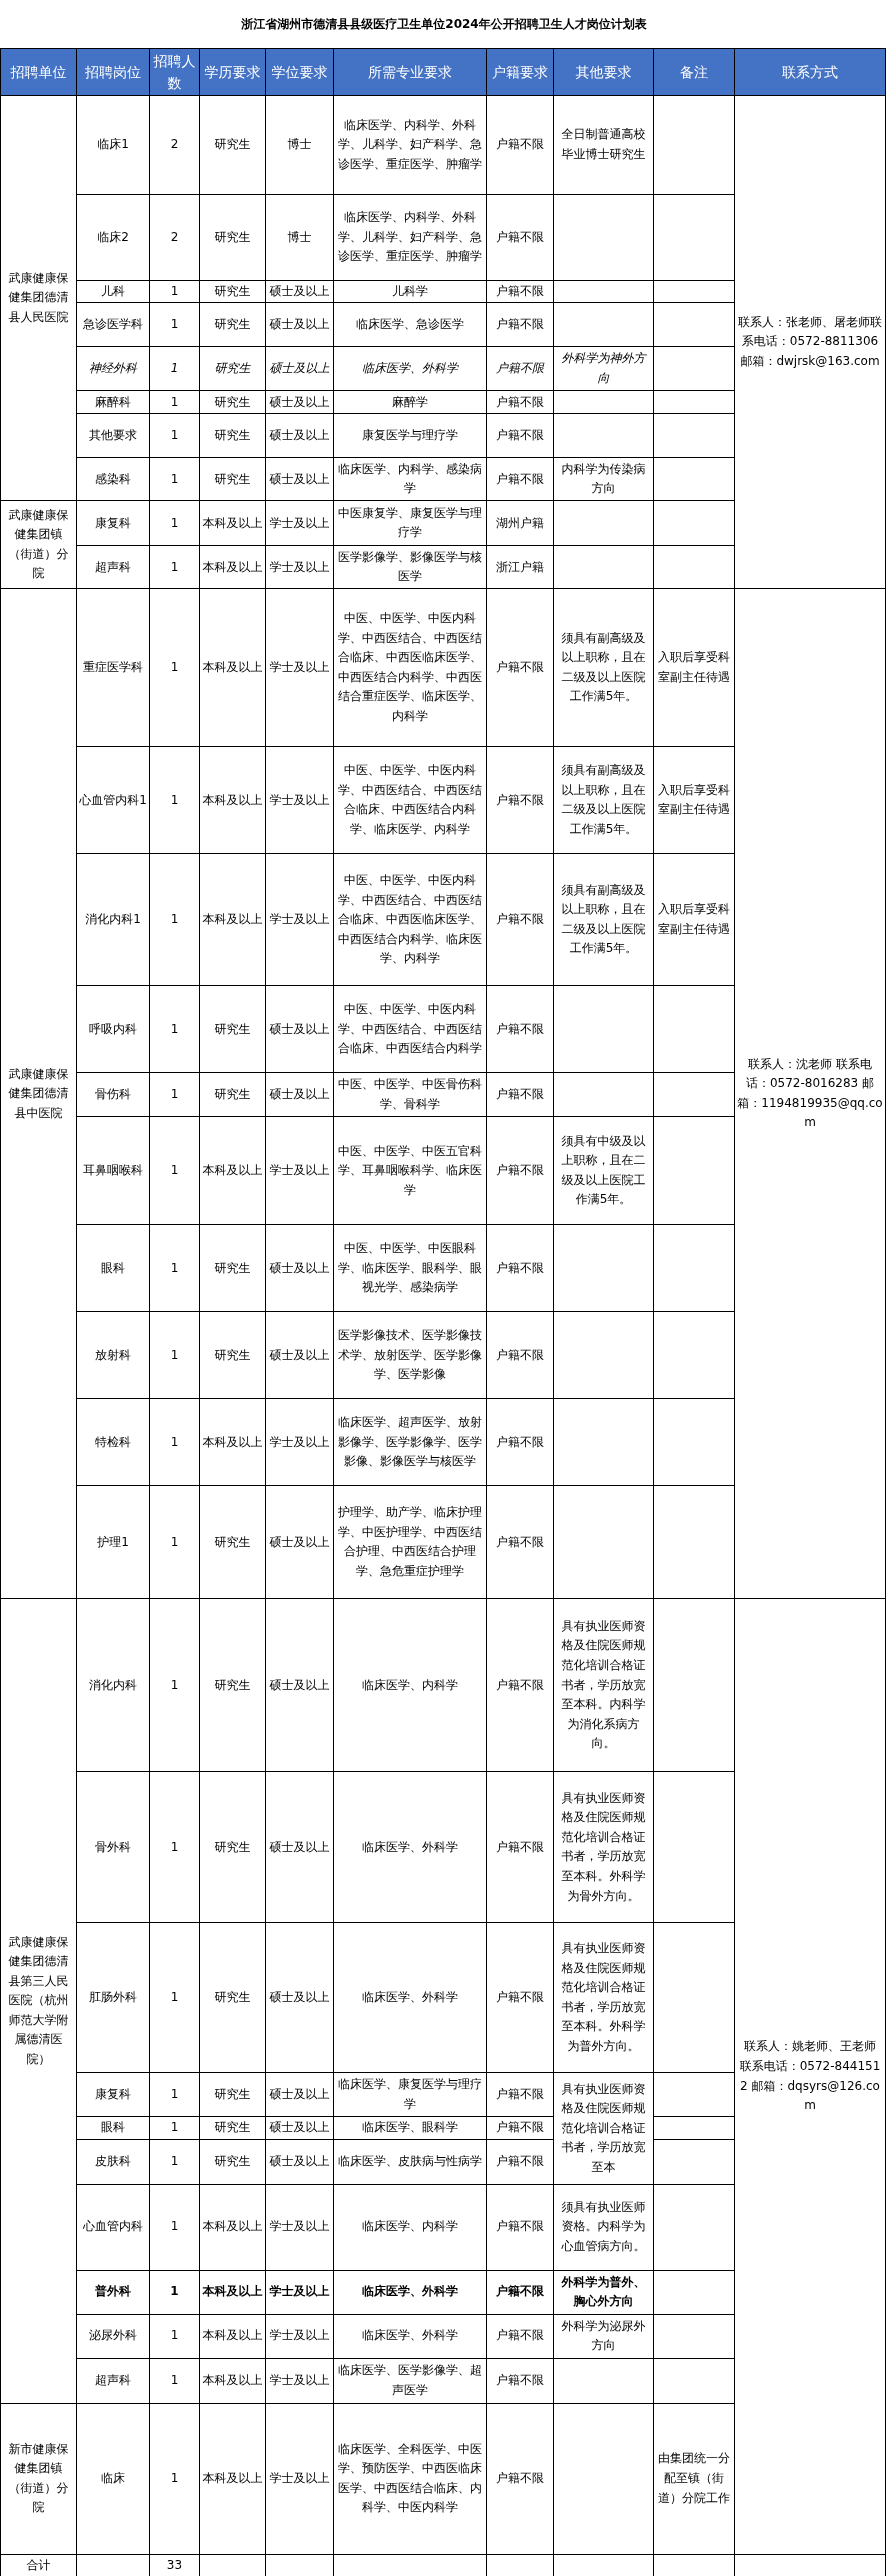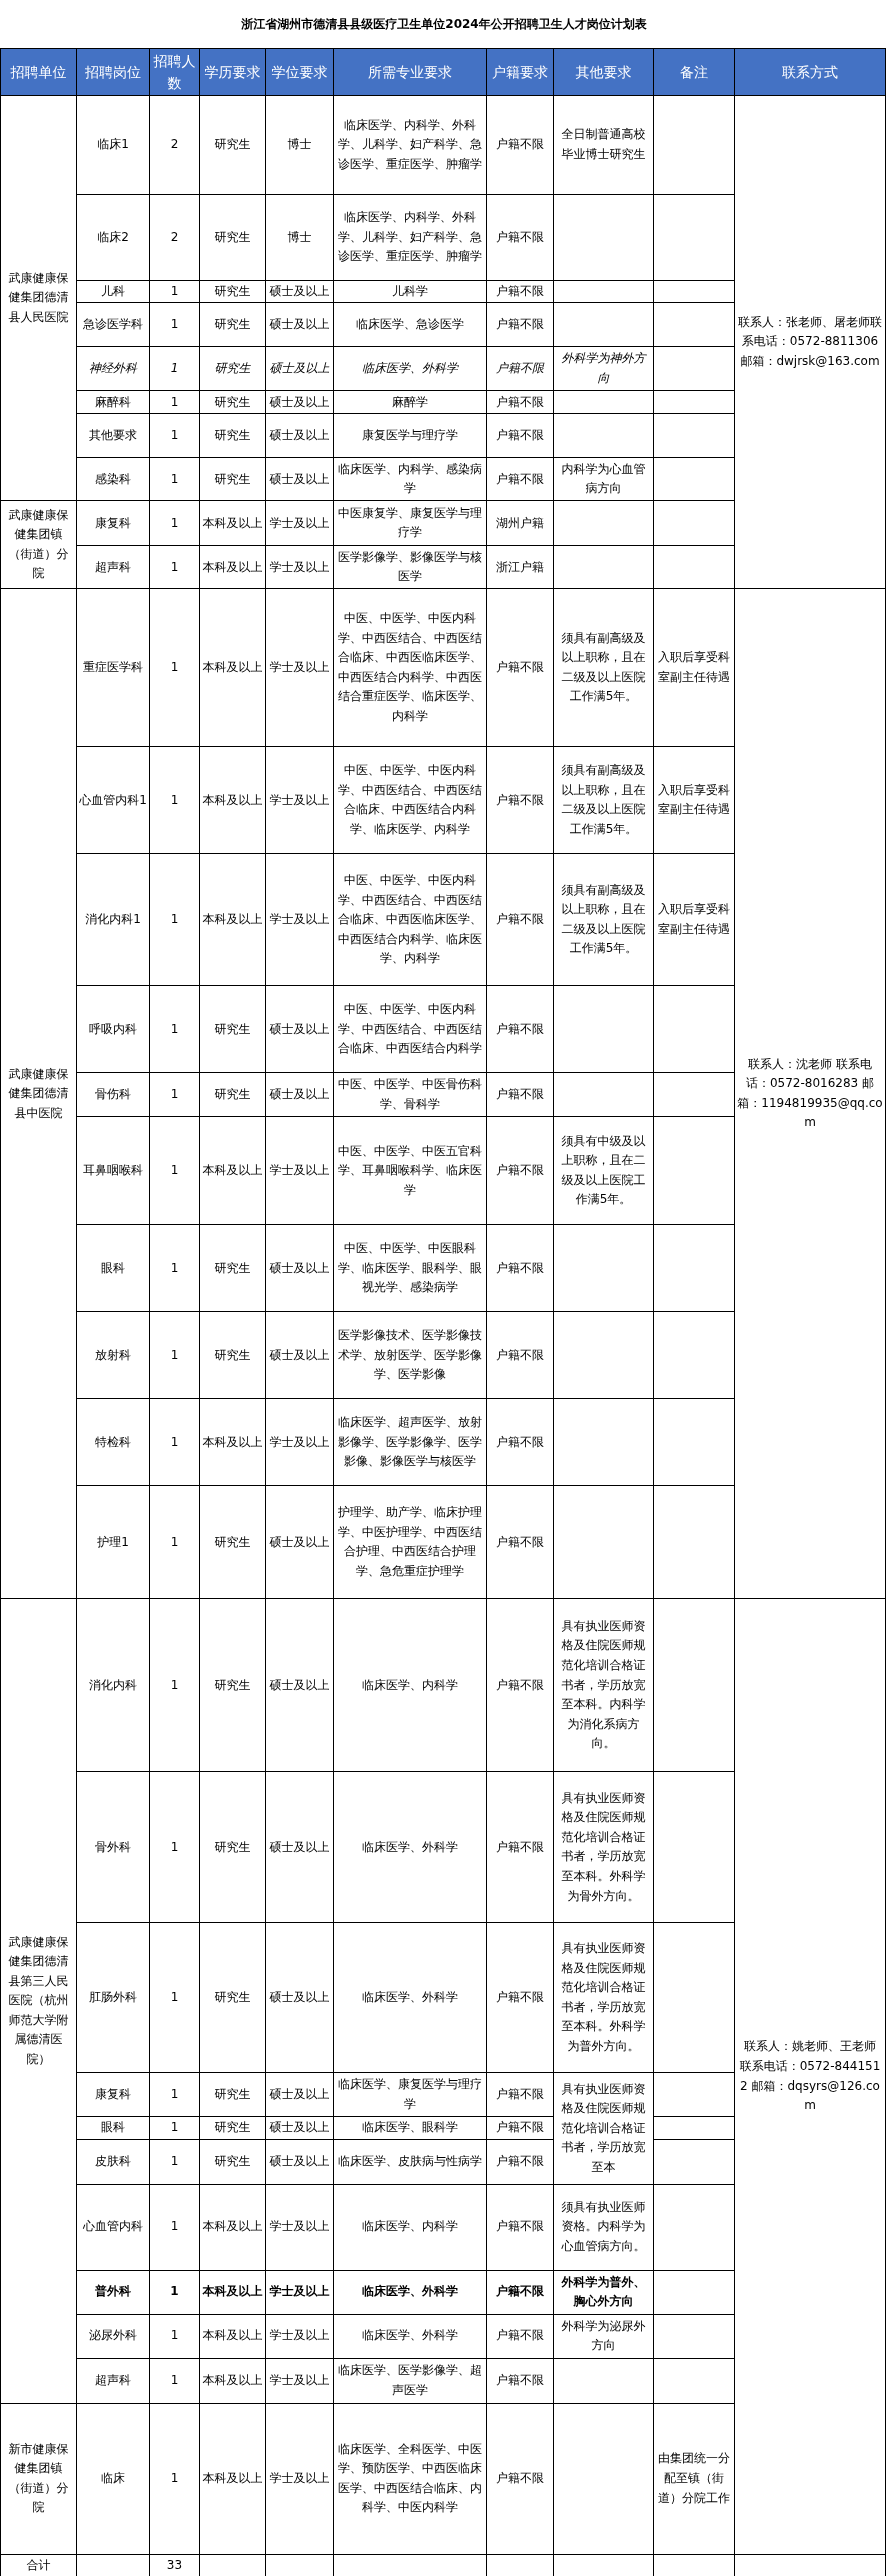--- a/index.html
+++ b/index.html
@@ -121,21 +121,21 @@
         <td></td>
         <td></td>
       </tr>
       <tr style="height: 43px;">
         <td>感染科</td>
         <td>1</td>
         <td>研究生</td>
         <td>硕士及以上</td>
         <td>临床医学、内科学、感染病学</td>
         <td>户籍不限</td>
-        <td>内科学为心血管病方向</td>
+        <td>内科学为传染病方向</td>
         <td></td>
       </tr>
       <tr style="height: 45px;">
         <td rowspan="2">武康健康保健集团镇（街道）分院</td>
         <td>康复科</td>
         <td>1</td>
         <td>本科及以上</td>
         <td>学士及以上</td>
         <td>中医康复学、康复医学与理疗学</td>
         <td>湖州户籍</td>

